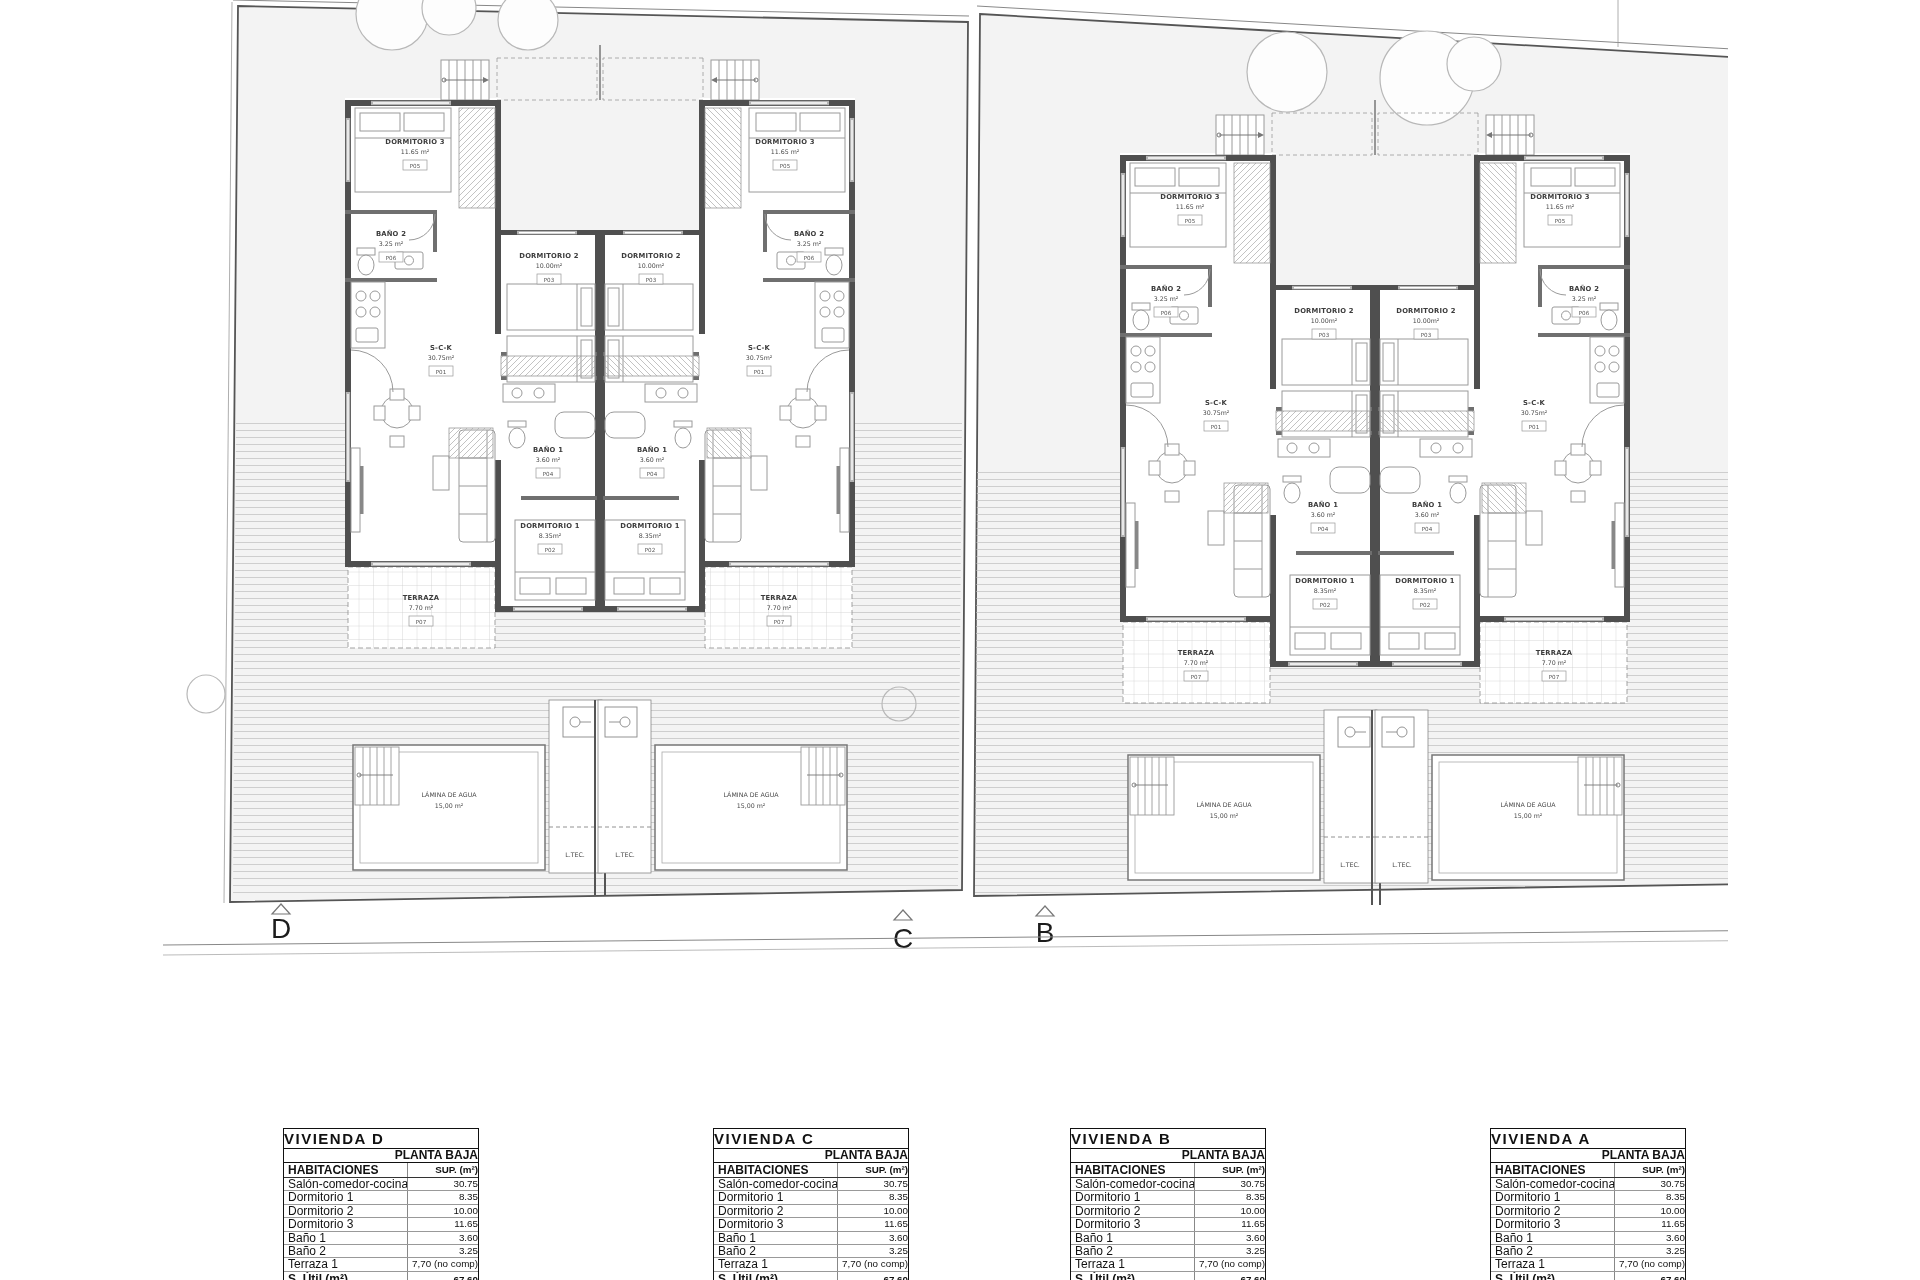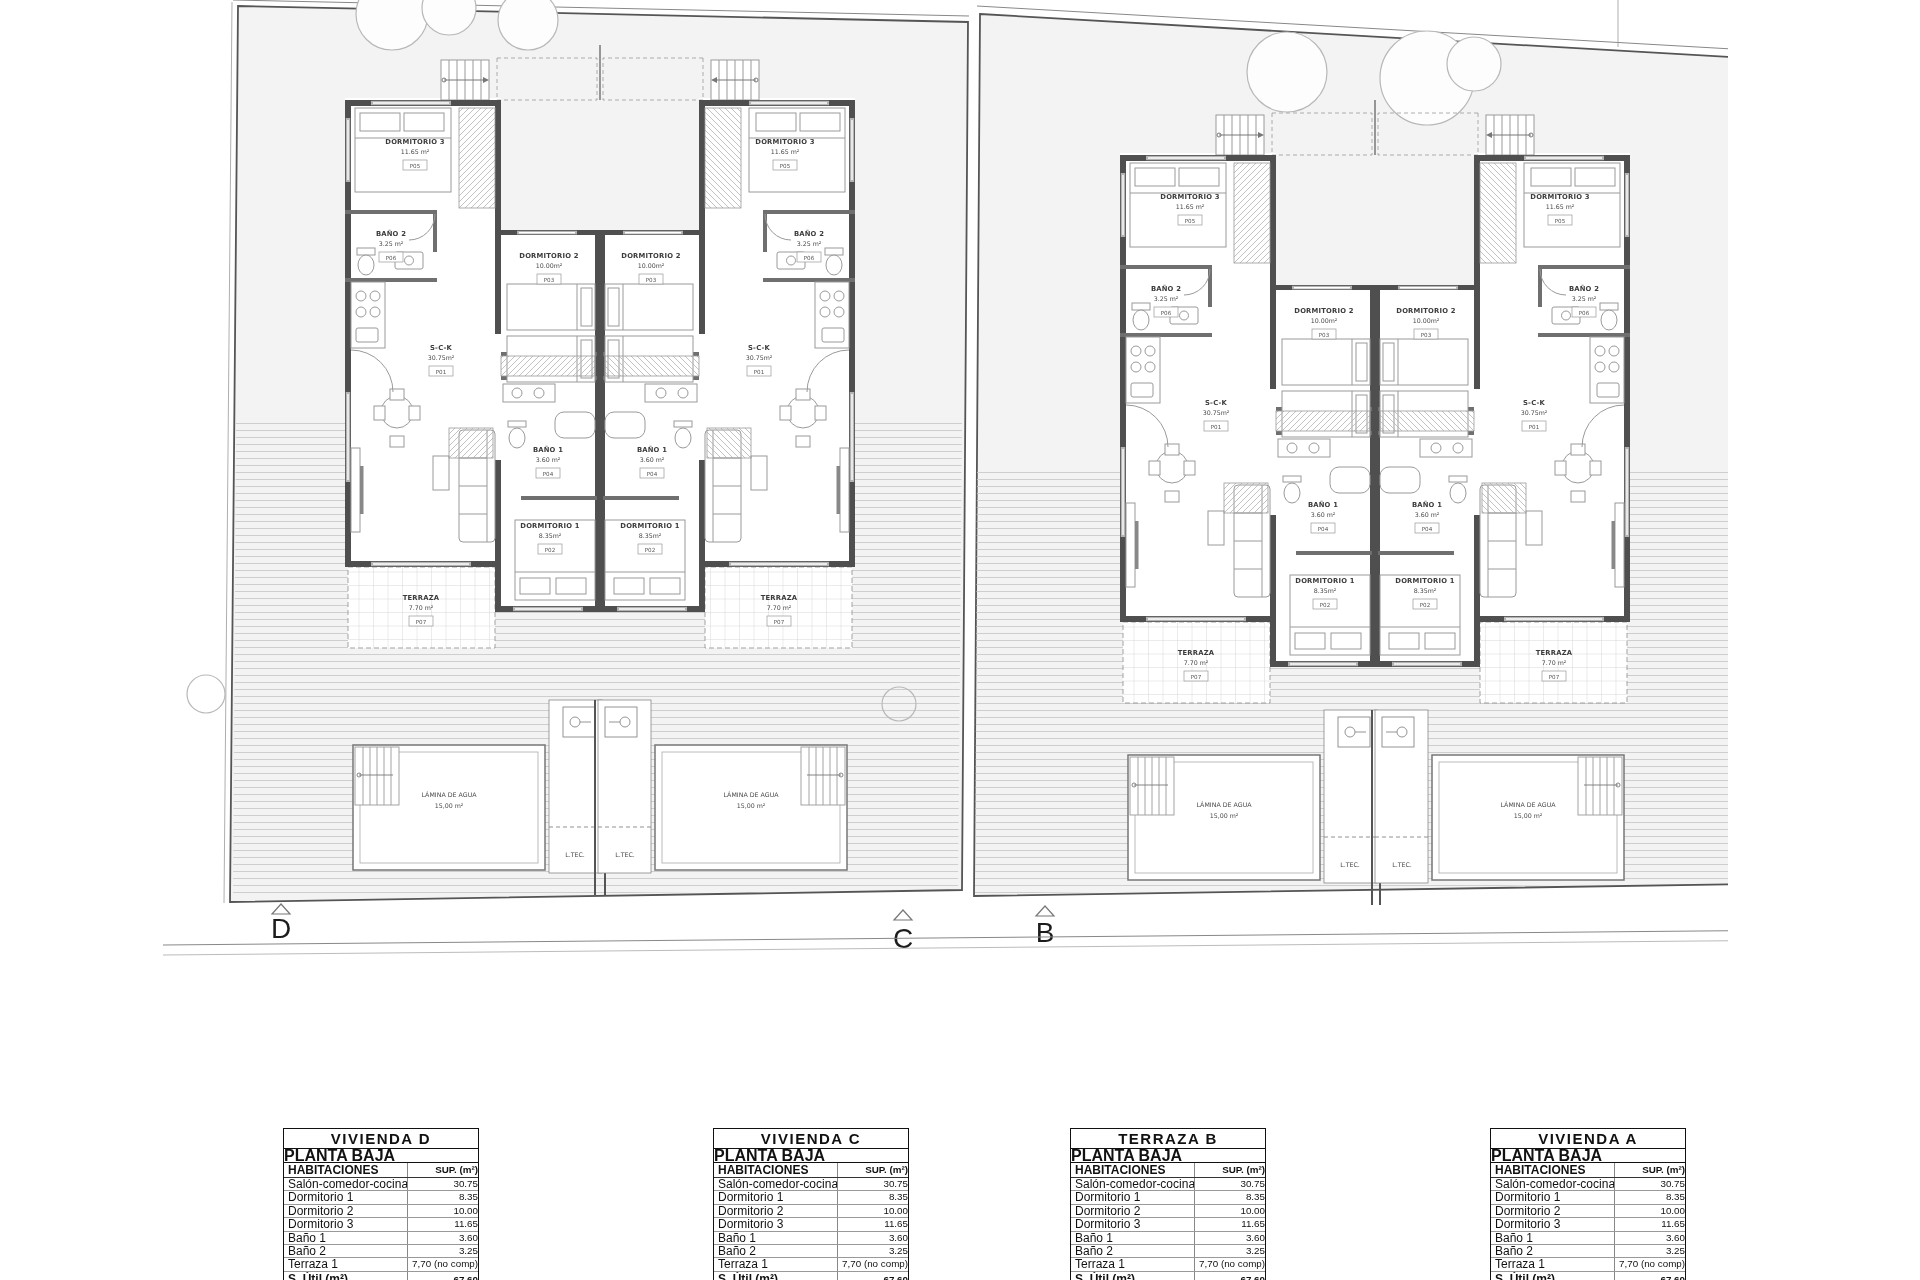--- a/index.html
+++ b/index.html
@@ -14,22 +14,22 @@
   .rcb{fill:#fff;stroke:#999;stroke-width:.7}
   .mk{font:28px "Liberation Sans",sans-serif;fill:#1c1c1c;text-anchor:middle}
   .wall{fill:#4f4f4f}
   .iwall{fill:#6f6f6f}
   .furn{fill:#fff;stroke:#9a9a9a;stroke-width:1}
   .furnl{stroke:#9a9a9a;stroke-width:1;fill:none}
   .win{fill:#b3b3b3}
   .winl{stroke:#fff;stroke-width:1.4}
   
   .vtable{position:absolute;top:1128px;width:196px;border:1.7px solid #111;background:#fff;color:#111;box-sizing:border-box}
-  .t-title{font-weight:bold;font-size:15px;text-align:center;letter-spacing:1.5px;line-height:19px;border-bottom:1.7px solid #111}
-  .t-sub{font-weight:bold;font-size:16px;text-align:left;line-height:13px;border-bottom:1.3px solid #111}
+  .t-title{font-weight:bold;font-size:15px;letter-spacing:1.5px;line-height:19px;border-bottom:1.7px solid #111}
+  .t-sub{font-weight:bold;font-size:12px;text-align:right;line-height:13px;border-bottom:1.3px solid #111}
   .t-head{display:flex;font-weight:bold;border-bottom:1px solid #333;line-height:14px}
   .t-row{display:flex;border-bottom:.8px solid #999;line-height:12.4px}
   .t-total{display:flex;font-weight:bold;line-height:15px}
   .tc-l{flex:1;padding-left:4px;font-size:12px;white-space:nowrap;overflow:hidden}
   .tc-v{width:70px;text-align:right;border-left:.8px solid #888;font-size:9.8px;white-space:nowrap}
 </style>
 </head>
 <body>
 
 <div id="canvas">
@@ -508,21 +508,21 @@
           <span class="tc-l">Terraza 1</span>
           <span class="tc-v">7,70 (no comp)</span>
         </div>
       </div>
     <div class="t-total">
       <span class="tc-l">S. Útil (m²)</span>
       <span class="tc-v">67.60</span>
     </div>
   </div>
   <div class="vtable" style="left:1070px">
-    <div class="t-title">TERRAZA B</div>
+    <div class="t-title">VIVIENDA B</div>
     <div class="t-sub">PLANTA BAJA</div>
     <div class="t-head">
       <span class="tc-l">HABITACIONES</span>
       <span class="tc-v">SUP. (m²)</span>
     </div>
     <div class="t-rows">
         <div class="t-row">
           <span class="tc-l">Salón-comedor-cocina</span>
           <span class="tc-v">30.75</span>
         </div>

